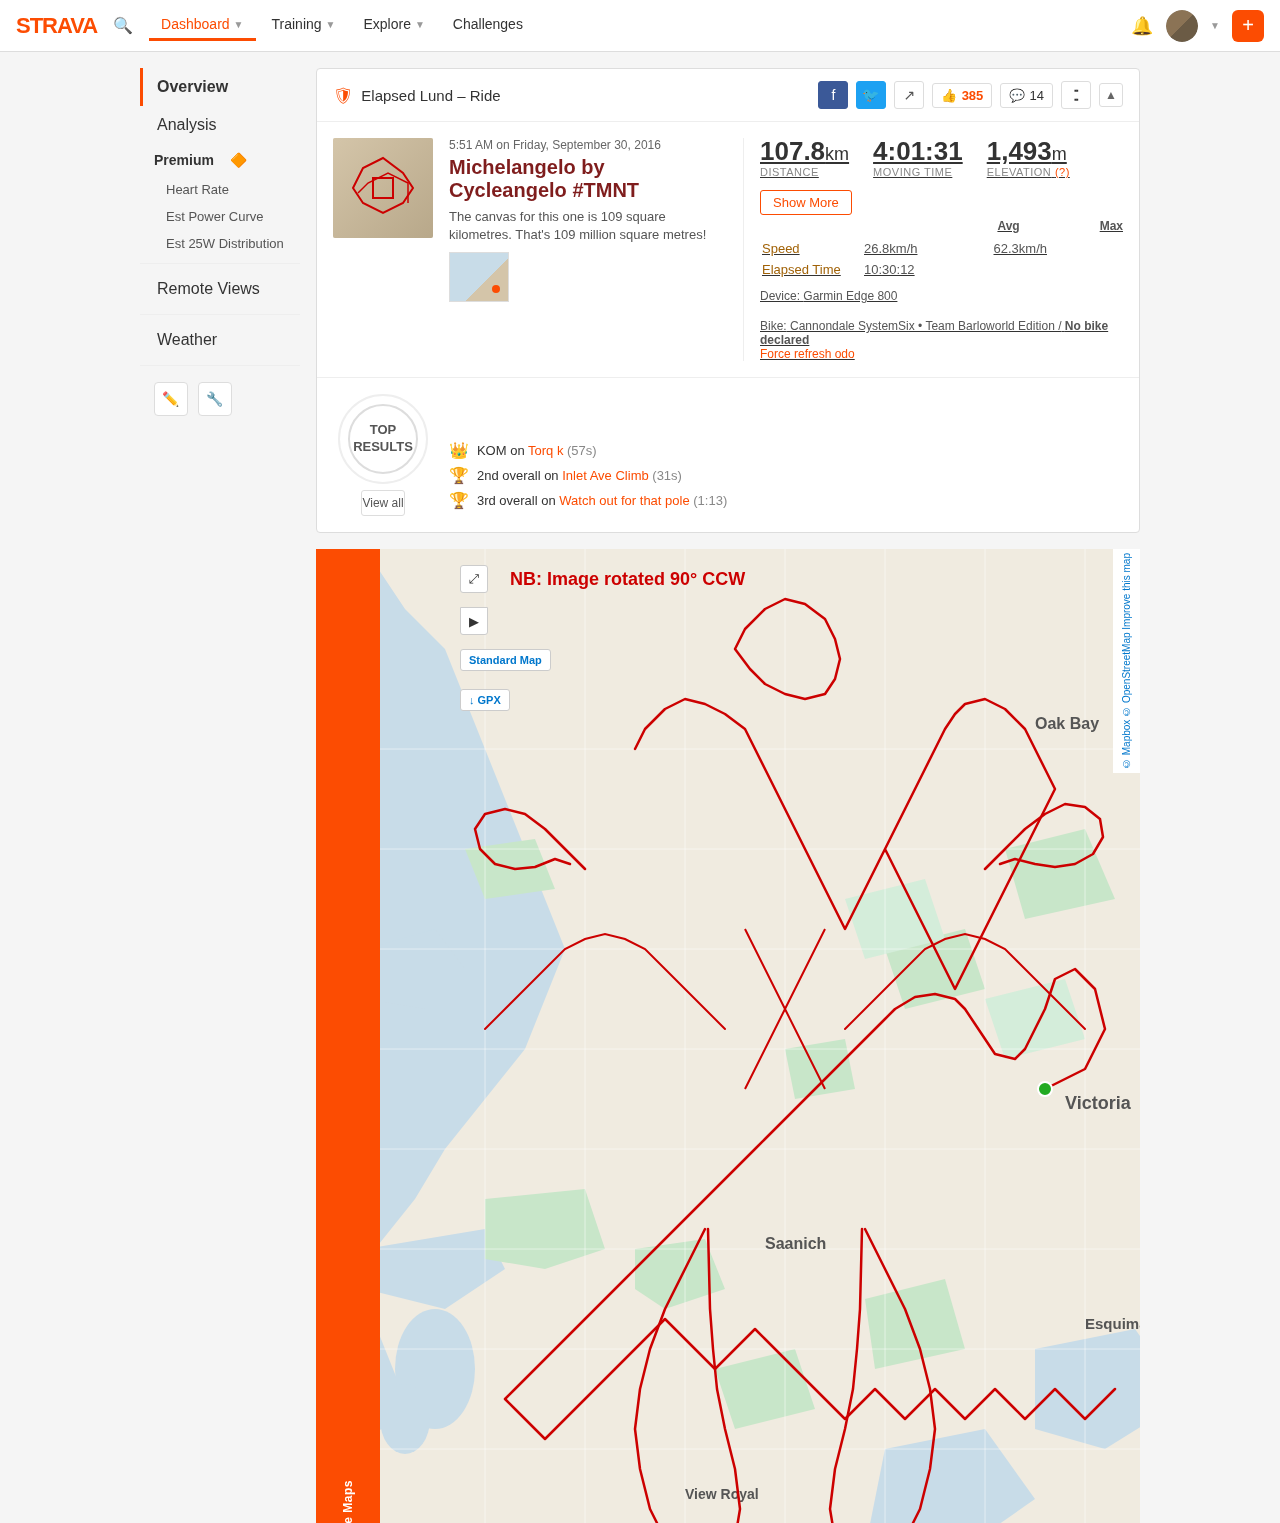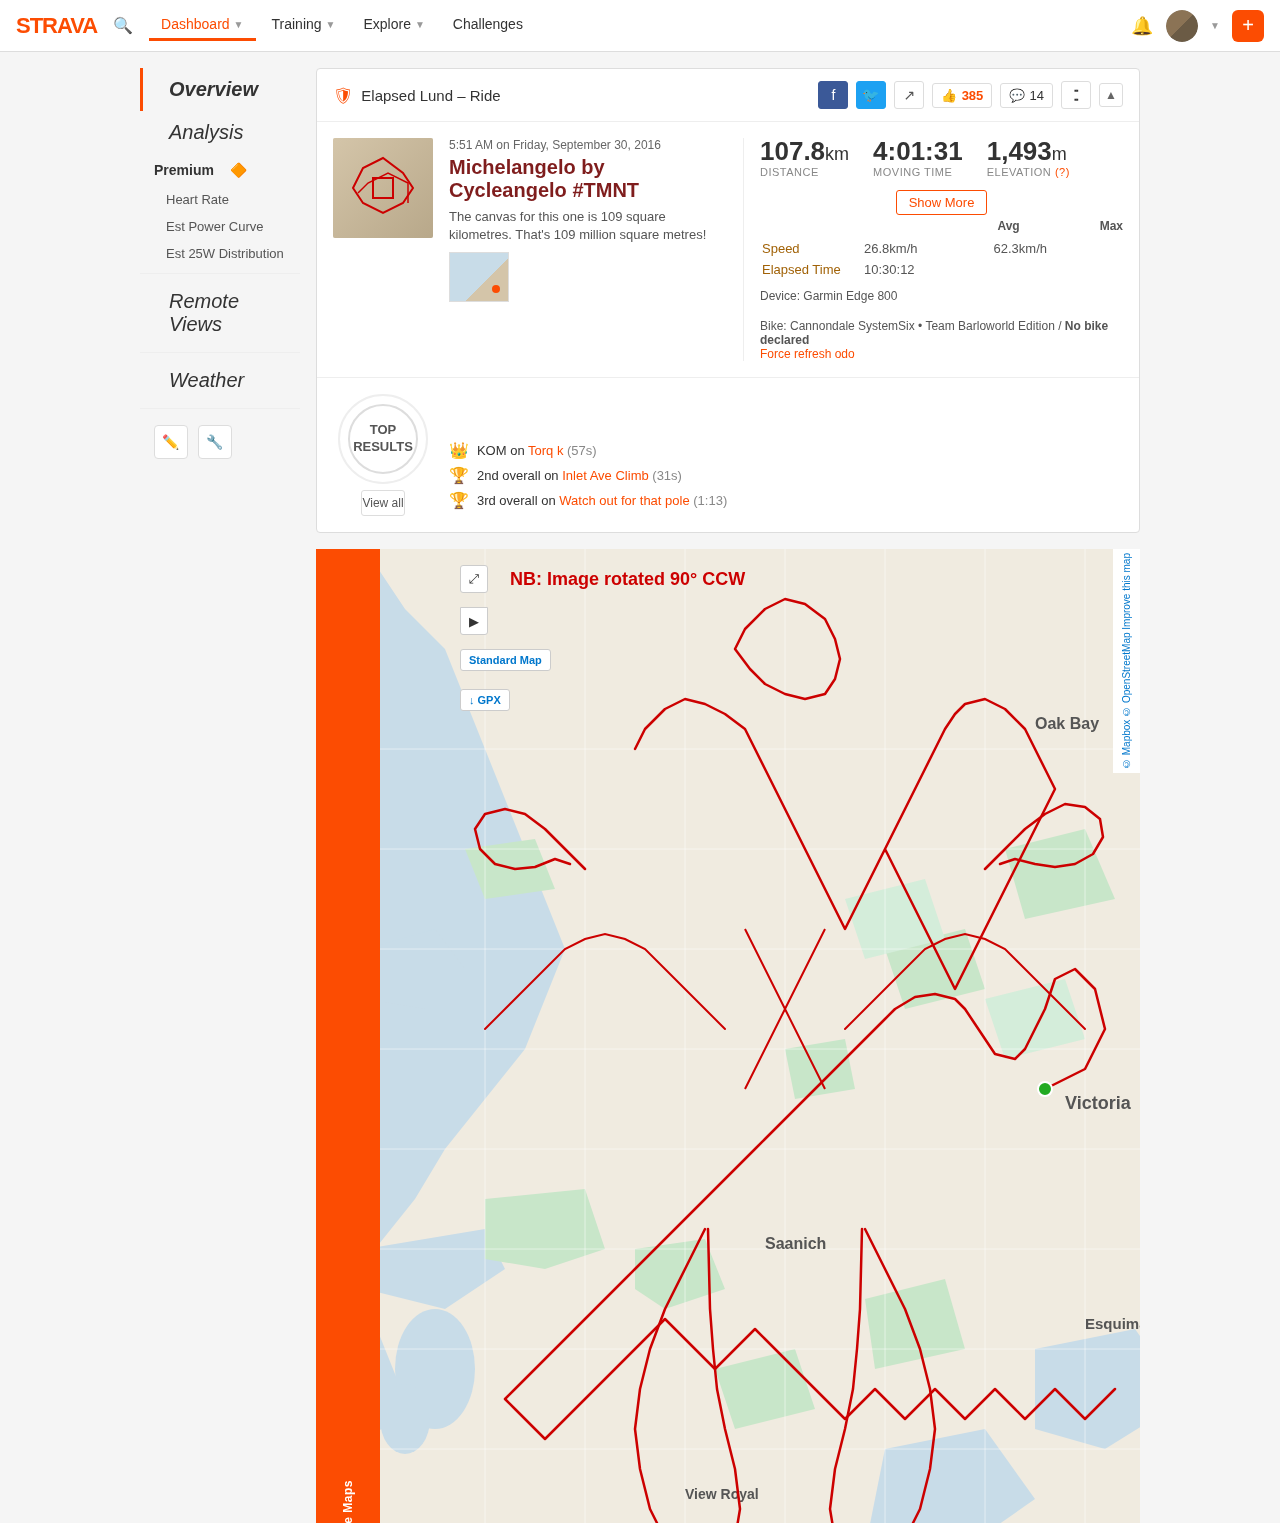--- a/index.html
+++ b/index.html
@@ -88,26 +88,25 @@
       padding: 16px 0;
       gap: 16px;
     }
 
     
     .sidebar {
       width: 160px;
       flex-shrink: 0;
     }
     .sidebar-item {
-      padding: 10px 26px;
-      font-size: 20px;
+      padding: 10px 14px;
+      font-size: 16px;
       color: #333;
       cursor: pointer;
       border-left: 3px solid transparent;
-      font-style: italic;
     }
     .sidebar-item.active {
       border-left-color: #fc4c02;
       font-weight: 600;
     }
     .sidebar-premium-header {
       padding: 8px 14px;
       font-size: 14px;
       font-weight: 700;
       color: #333;
@@ -273,20 +272,21 @@
       background: #fc4c02;
       border-radius: 50%;
     }
 
     
     .activity-stats {
       width: 380px;
       flex-shrink: 0;
       border-left: 1px solid #eee;
       padding-left: 16px;
+      text-decoration: underline;
     }
     .stats-top {
       display: flex;
       gap: 24px;
       margin-bottom: 12px;
     }
     .stat-block {}
     .stat-value {
       font-size: 26px;
       font-weight: 700;
@@ -637,21 +637,21 @@
               <div class="stat-value">
                 <span>1,493</span><span class="stat-unit">m</span>
               </div>
               <div class="stat-label">
                 <span>Elevation</span>
                 <span class="elevation-link">(?)</span>
               </div>
             </div>
           </div>
 
-          <div style="display:flex; justify-content:center; margin-bottom:4px;">
+          <div style="display:flex; justify-content:flex-start; margin-bottom:4px;">
             <button class="show-more-btn">Show More</button>
           </div>
 
           <div class="stats-row-header">
             <span>Avg</span>
             <span>Max</span>
           </div>
 
           <table class="stats-table">
             <tbody>

